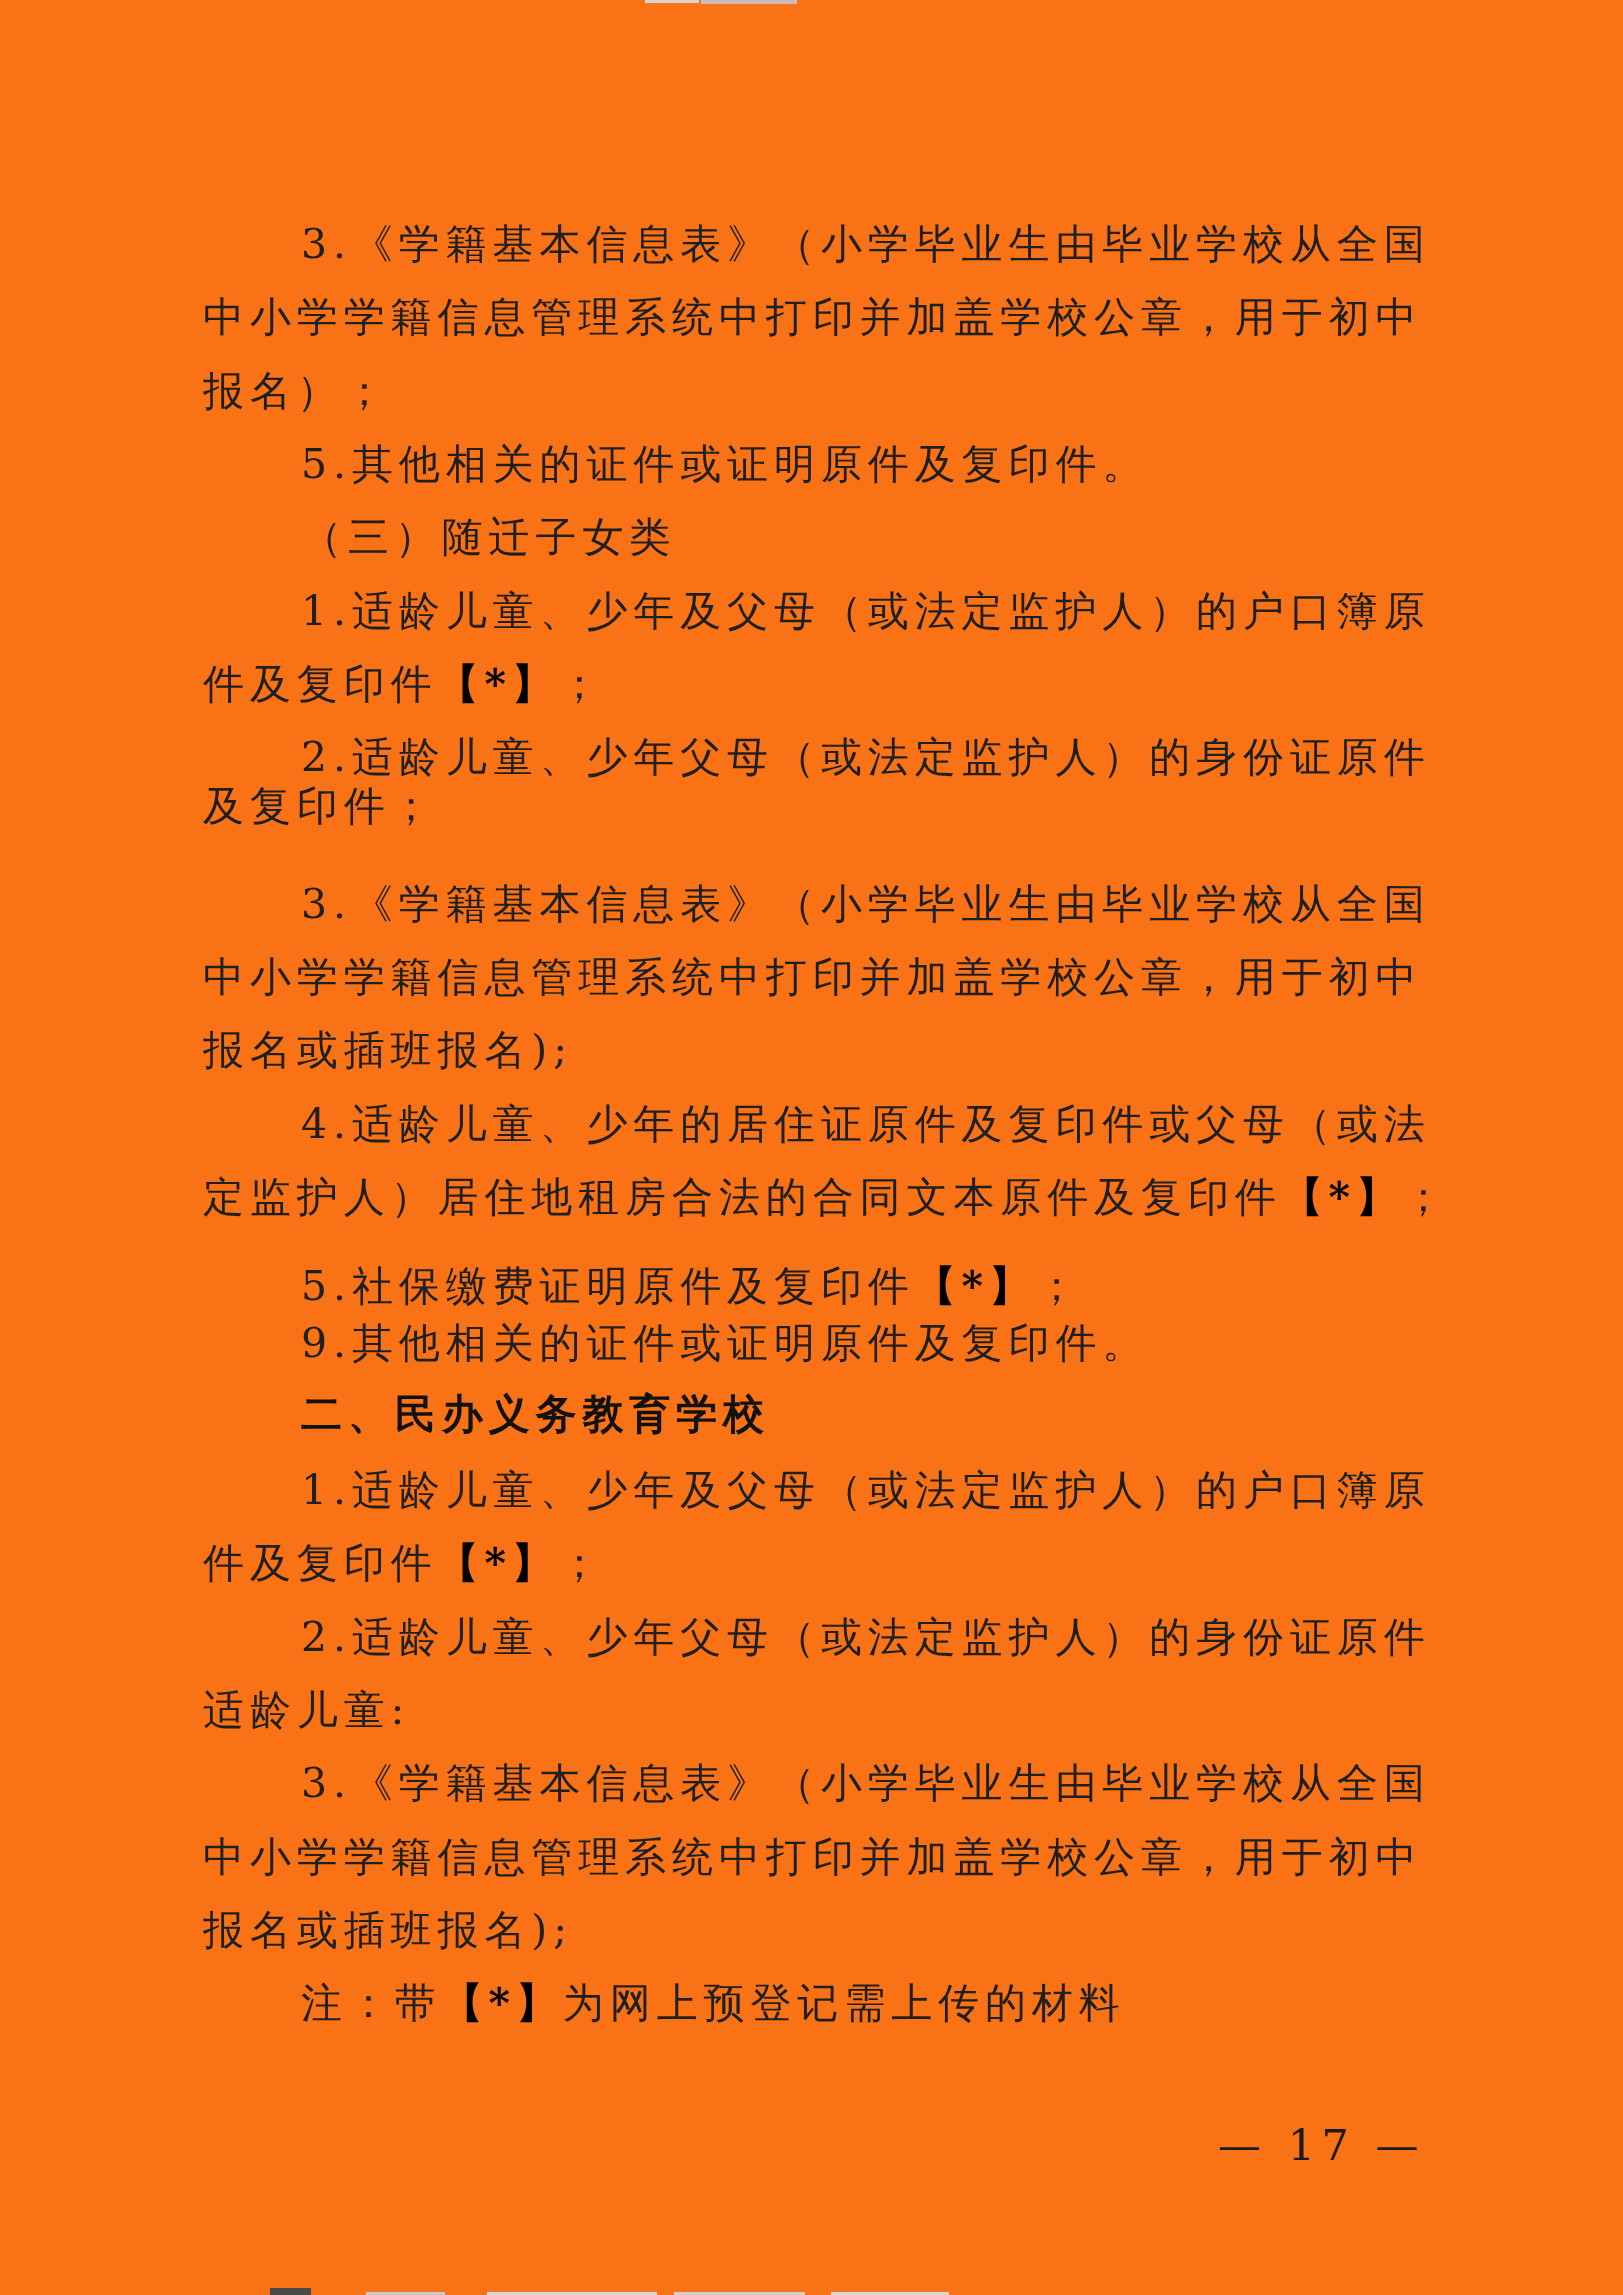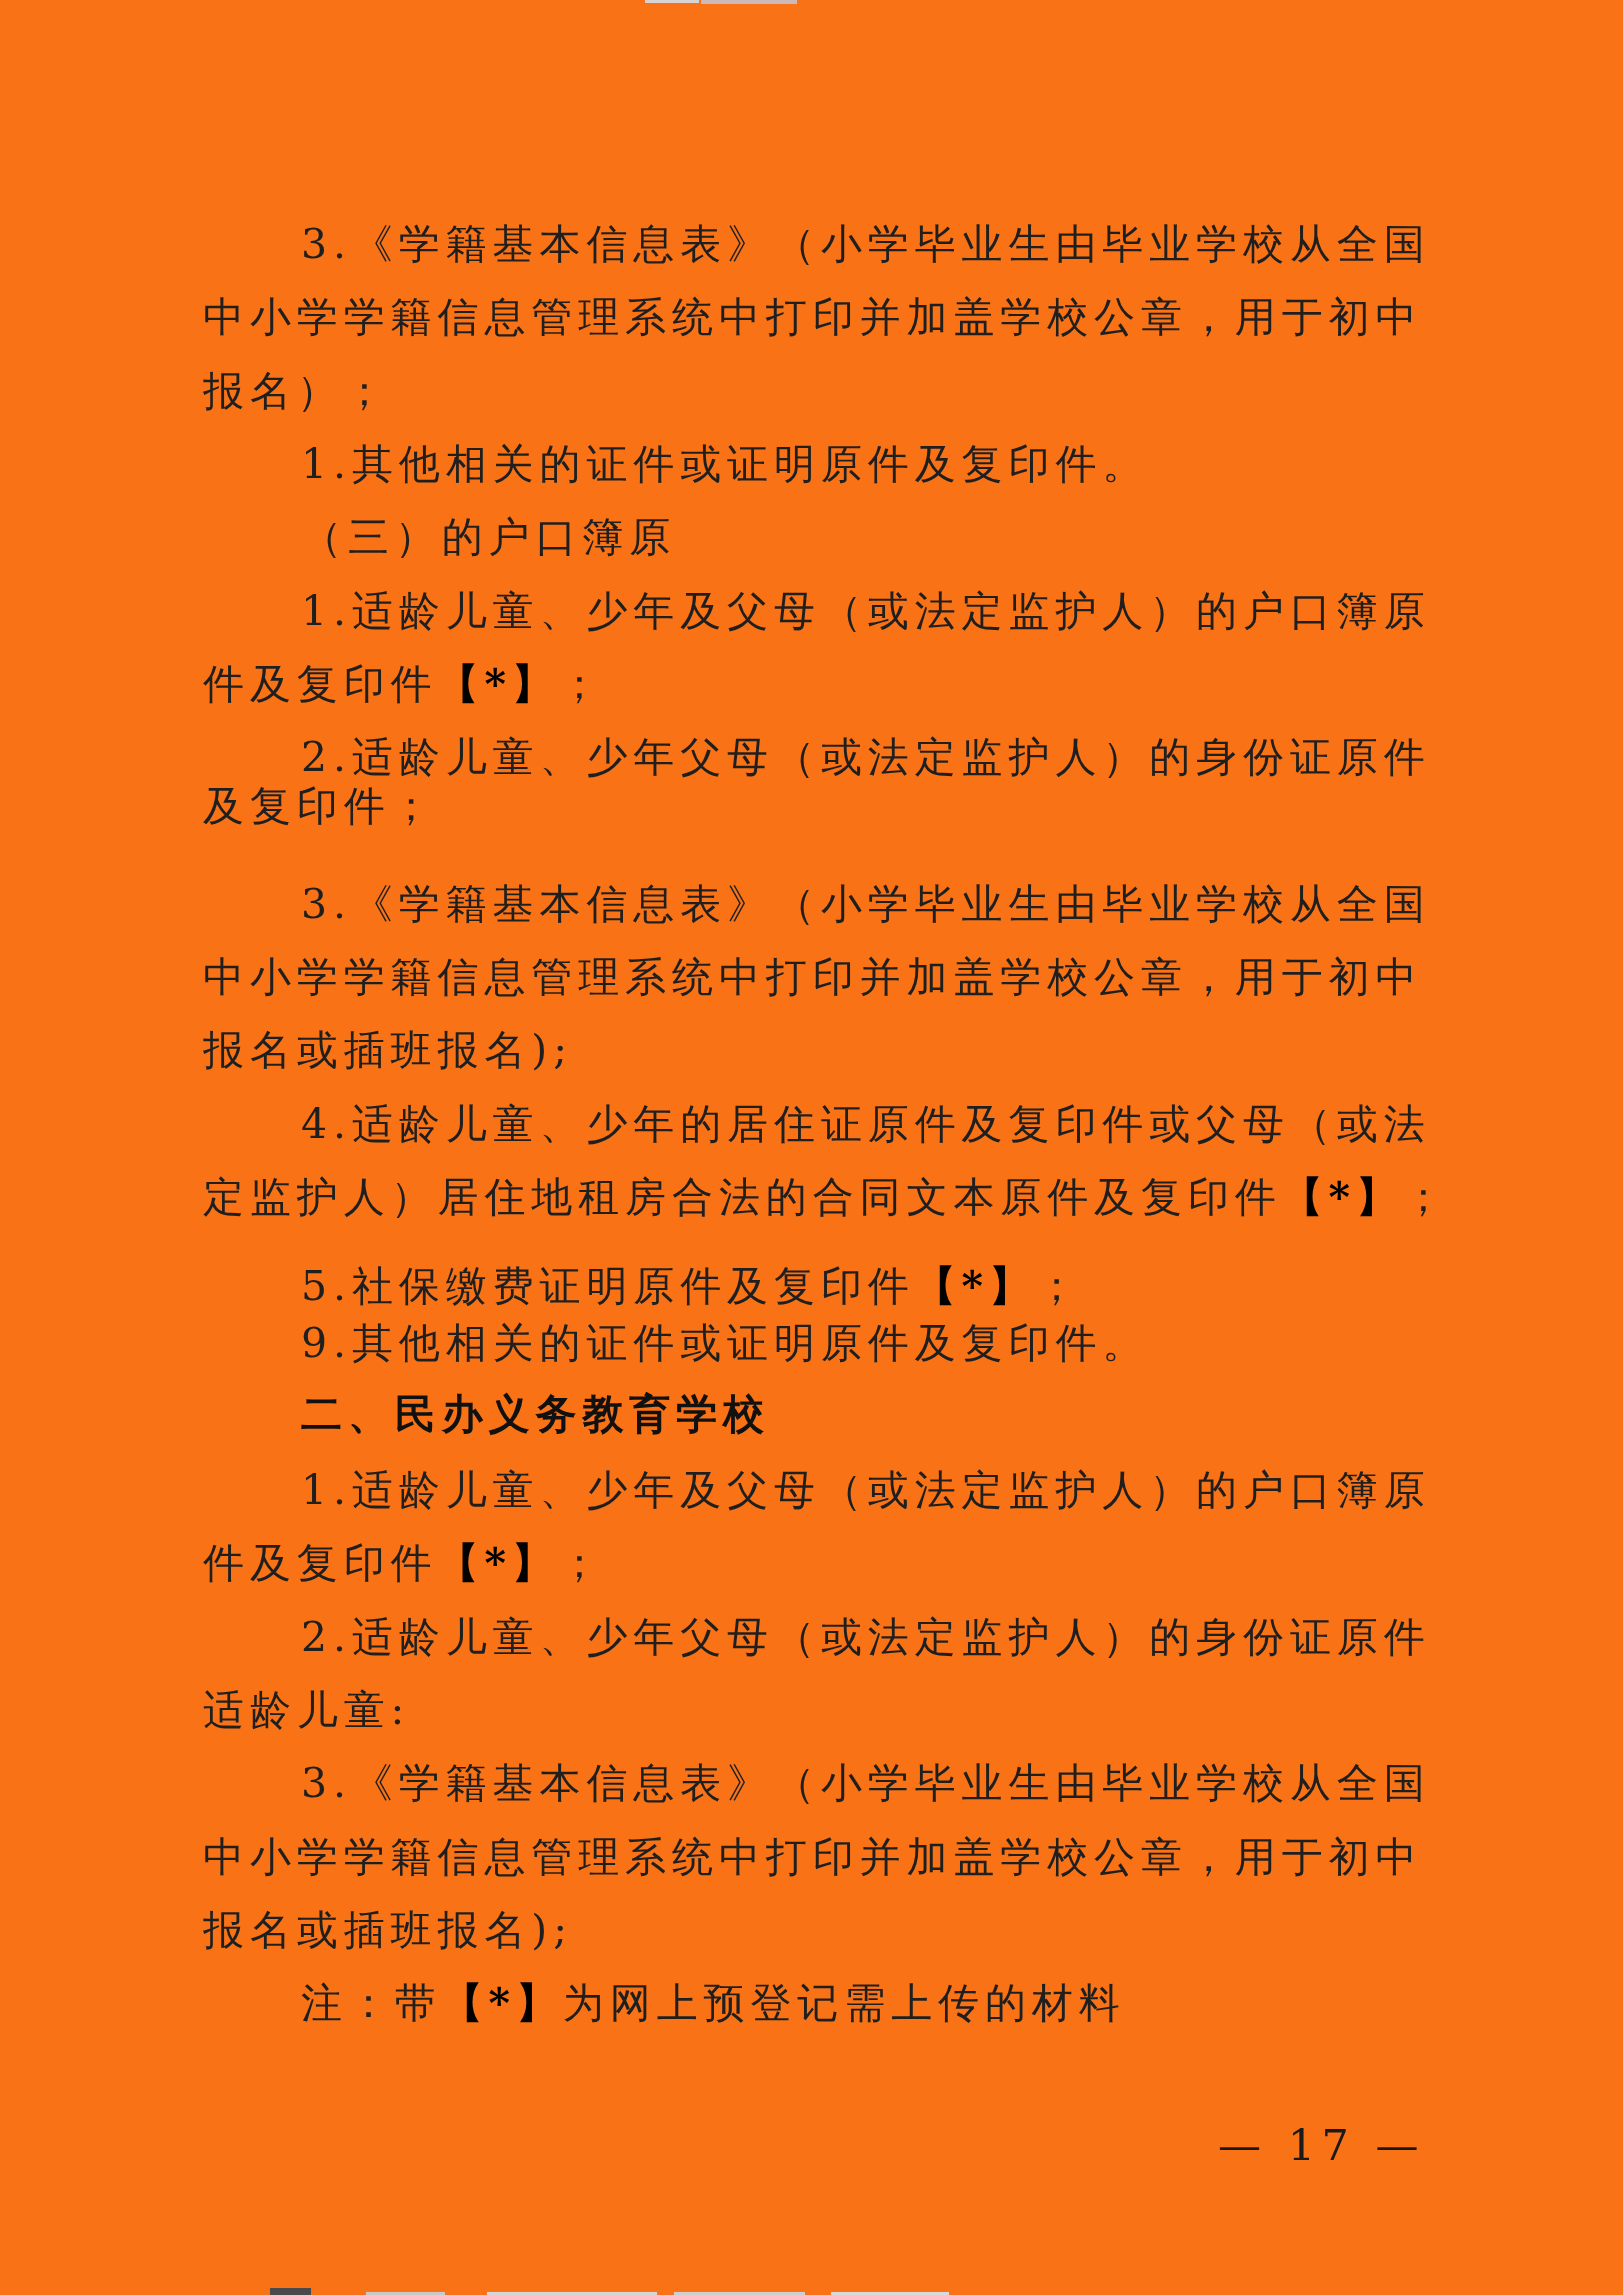--- a/index.html
+++ b/index.html
@@ -69,22 +69,22 @@
   <div class="artifact bottom-dark"></div>
   <div class="artifact bottom-gray-1"></div>
   <div class="artifact bottom-gray-2"></div>
   <div class="artifact bottom-gray-3"></div>
   <div class="artifact bottom-gray-4"></div>
 
   <div id="text-body">
       <div class="text-line indent" style="top: 221px;">3.《学籍基本信息表》（小学毕业生由毕业学校从全国</div>
       <div class="text-line" style="top: 294px;">中小学学籍信息管理系统中打印并加盖学校公章，用于初中</div>
       <div class="text-line" style="top: 368px;">报名）；</div>
-      <div class="text-line indent" style="top: 441px;">1.其他相关的证件或证明原件及复印件。</div>
-      <div class="text-line indent" style="top: 514px;">（三）的户口簿原</div>
+      <div class="text-line indent" style="top: 441px;">5.其他相关的证件或证明原件及复印件。</div>
+      <div class="text-line indent" style="top: 514px;">（三）随迁子女类</div>
       <div class="text-line indent" style="top: 588px;">1.适龄儿童、少年及父母（或法定监护人）的户口簿原</div>
       <div class="text-line" style="top: 661px;">件及复印件<span class="mark">【*】</span>；</div>
       <div class="text-line indent" style="top: 734px;">2.适龄儿童、少年父母（或法定监护人）的身份证原件</div>
       <div class="text-line" style="top: 783px;">及复印件；</div>
       <div class="text-line indent" style="top: 881px;">3.《学籍基本信息表》（小学毕业生由毕业学校从全国</div>
       <div class="text-line" style="top: 954px;">中小学学籍信息管理系统中打印并加盖学校公章，用于初中</div>
       <div class="text-line" style="top: 1027px;">报名或插班报名);</div>
       <div class="text-line indent" style="top: 1101px;">4.适龄儿童、少年的居住证原件及复印件或父母（或法</div>
       <div class="text-line" style="top: 1174px;">定监护人）居住地租房合法的合同文本原件及复印件<span class="mark">【*】</span>；</div>
       <div class="text-line indent" style="top: 1247px; margin-top: 16px;">5.社保缴费证明原件及复印件<span class="mark">【*】</span>；</div>

